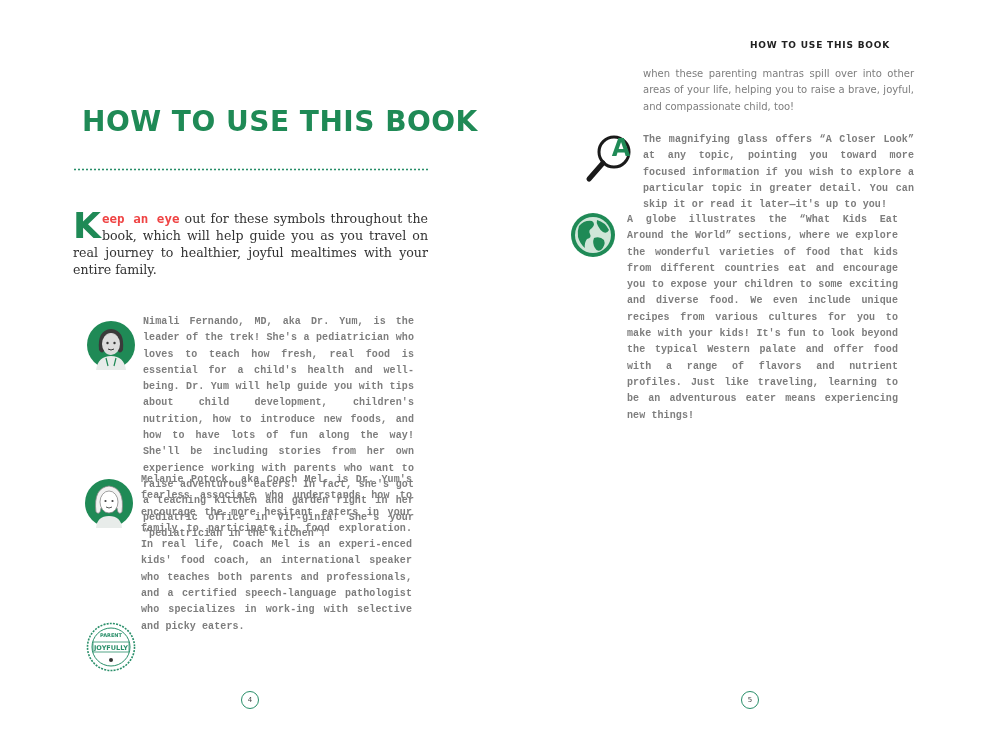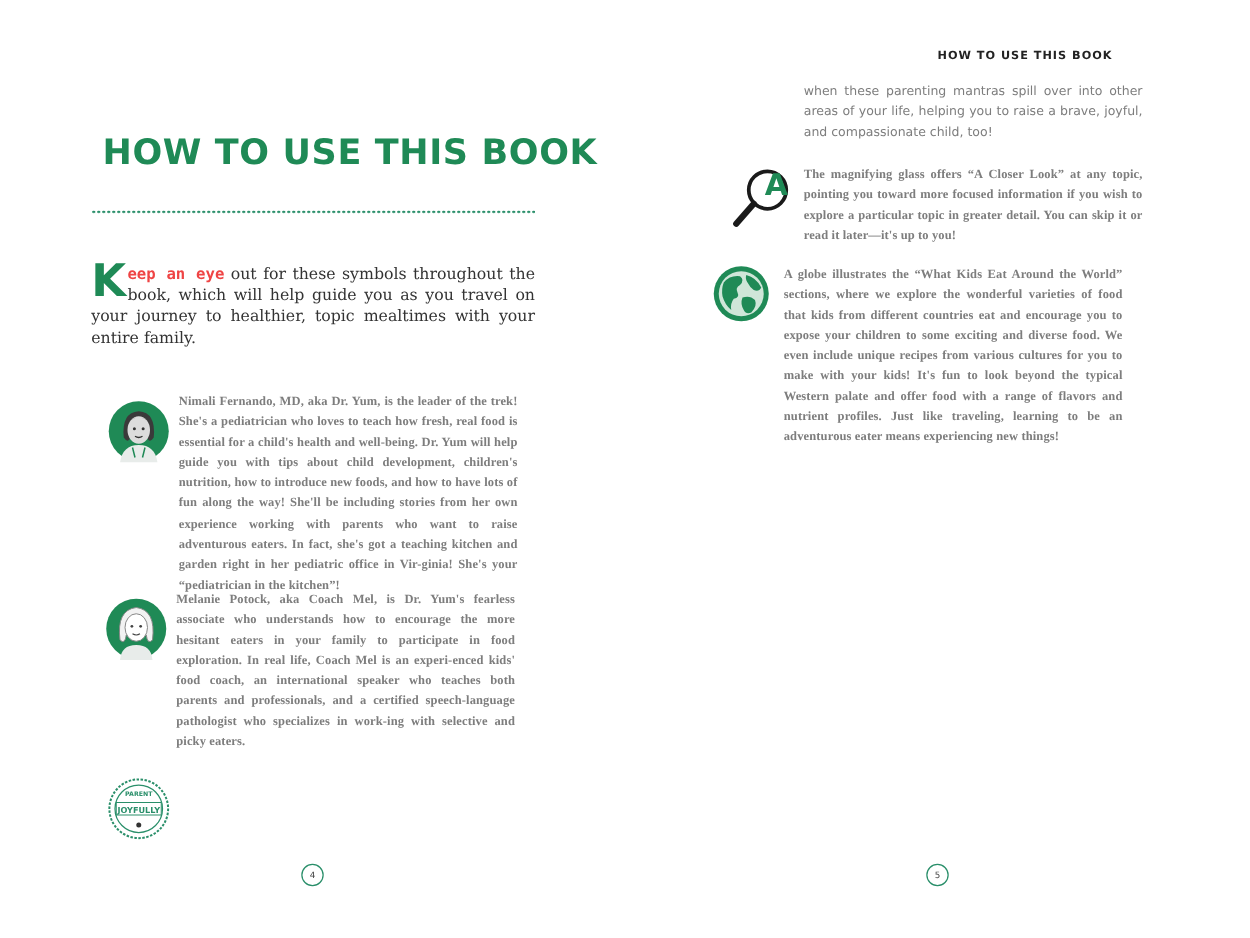--- a/index.html
+++ b/index.html
@@ -28,21 +28,21 @@
   }
   .dropcap {
     float: left; font-family: "DejaVu Sans", sans-serif; font-weight: bold;
     font-size: 36px; line-height: 30px; color: #1f8a56; margin: 1px 1px 0 0;
   }
   .intro-lead { font-family: "DejaVu Sans Mono", monospace; font-weight: bold; color: #ef4444; font-size: 12.5px; }
 
   .entry { position: absolute; }
   .entry .icon { position: absolute; left: 0; top: 0; }
   .entry .text {
-    position: absolute; font-family: Liberation Serif, serif; font-weight: bold;
+    position: absolute; font-family: Liberation Mono, monospace; font-weight: bold;
     font-size: 10px; line-height: 16.3px; color: #7d7d7d; text-align: justify;
     letter-spacing: 0.1px;
   }
 
   .running-head {
     position: absolute; left: 190px; top: 40px; width: 260px; text-align: center;
     font-family: "DejaVu Sans", sans-serif; font-weight: bold; font-size: 9px;
     letter-spacing: 0.8px; color: #222222;
   }
 
@@ -53,21 +53,21 @@
   }
 </style>
 </head>
 <body>
 
 <div class="page page-left">
   <h1 class="chapter-title">HOW TO USE THIS BOOK</h1>
   <div class="dot-rule"></div>
 
   <p class="intro">
-    <span class="dropcap">K</span><span class="intro-lead">eep an eye</span><span> out for these symbols throughout the book, which will help guide you as you travel on your journey to healthier, topic mealtimes with your entire family.</span>
+    <span class="dropcap">K</span><span class="intro-lead">eep an eye</span><span> out for these symbols throughout the book, which will help guide you as you travel on real journey to healthier, joyful mealtimes with your entire family.</span>
   </p>
 
   <div class="entry" style="left:86px; top:284px; width:330px; height:180px;margin-top:36px;">
     <span class="icon">
       <svg width="50" height="50" viewBox="0 0 50 50">
         <circle cx="25" cy="25" r="24" fill="#1f8a56"></circle>
         <path d="M10 50 Q12 36 25 36 Q38 36 40 50 Z" fill="#e8ecea"></path>
         <path d="M13 30 Q11 10 25 9 Q39 10 37 30 Q33 36 31 28 L19 28 Q17 36 13 30Z" fill="#3a3a3a"></path>
         <ellipse cx="25" cy="24" rx="9" ry="11" fill="#dcdcdc"></ellipse>
         <path d="M16 18 Q25 10 34 18 Q30 14 25 14 Q20 14 16 18Z" fill="#3a3a3a"></path>

